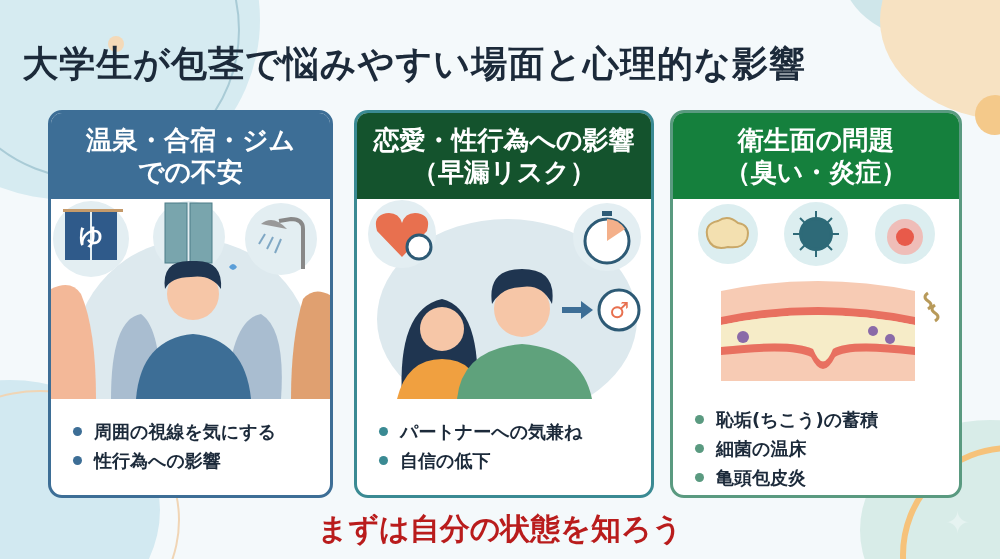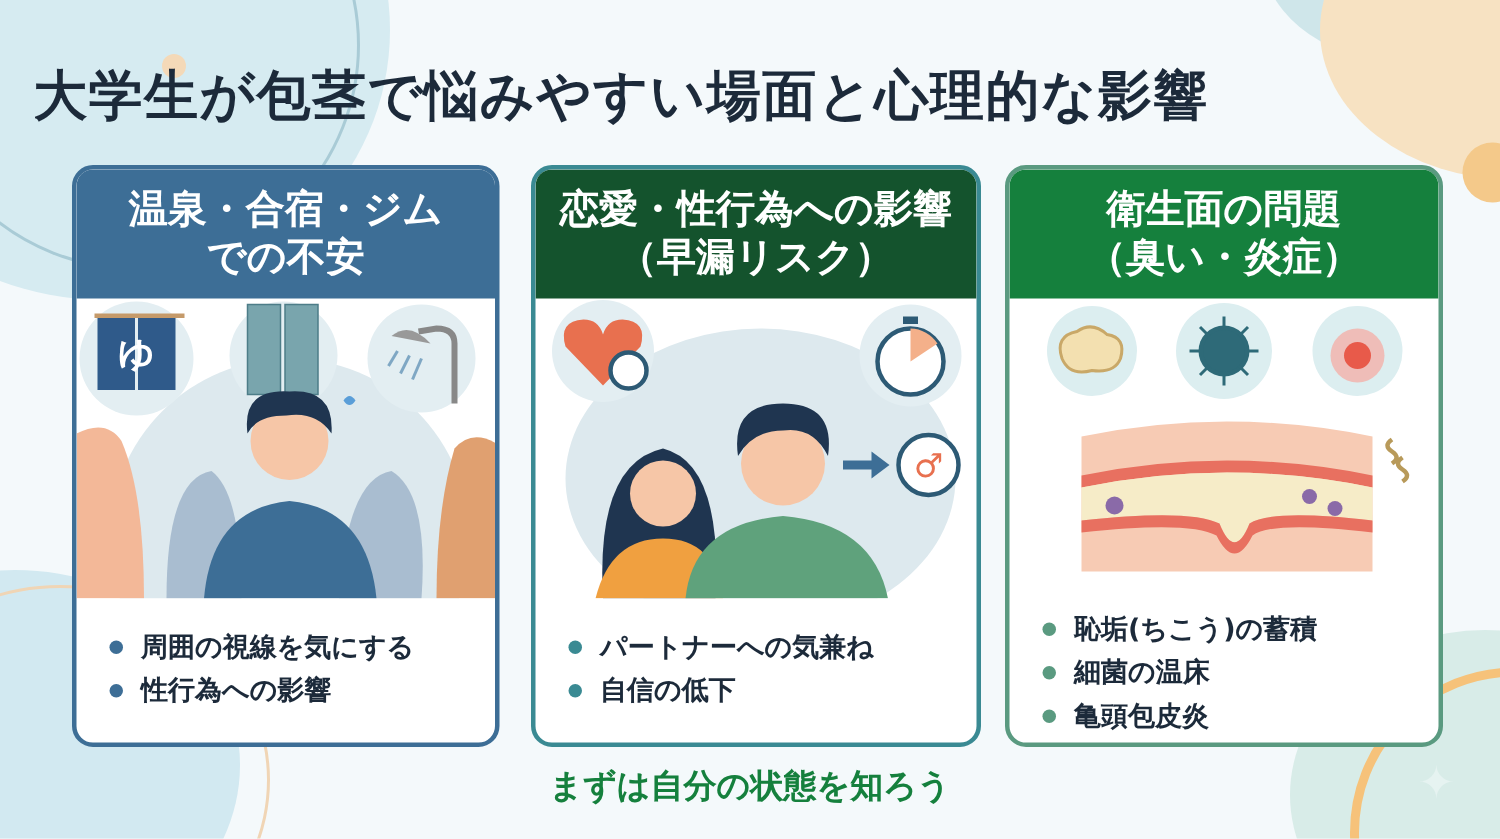--- a/index.html
+++ b/index.html
@@ -29,21 +29,21 @@
   }
   .illus { position: relative; height: 200px; overflow: hidden; }
   .bullets { list-style: none; padding: 18px 0 0 22px; }
   .bullets li {
     font-size: 18px; font-weight: bold; color: #1c2a3a;
     line-height: 29px; display: flex; align-items: center;
   }
   .dot { width: 9px; height: 9px; border-radius: 50%; display: inline-block; margin-right: 12px; flex-shrink: 0; }
   .footer {
     position: absolute; top: 509px; left: 0; width: 1000px; text-align: center;
-    font-size: 22px; font-weight: bold; color: #15803d; z-index: 2;
+    font-size: 30px; font-weight: bold; color: #b91c1c; z-index: 2;
   }
   .sparkle { position: absolute; z-index: 1; color: #e6f3f1; font-size: 30px; }
 </style>
 </head>
 <body>
 
 <div class="bg">
   <div class="blob" style="left:-120px; top:-160px; width:380px; height:360px; background:#d6ebf1;"></div>
   <div class="blob" style="left:-60px; top:-120px; width:300px; height:300px; border:2px solid #a9cbd6; background:transparent;"></div>
   <div class="blob" style="left:108px; top:36px; width:16px; height:16px; background:#f4d9b8;"></div>

